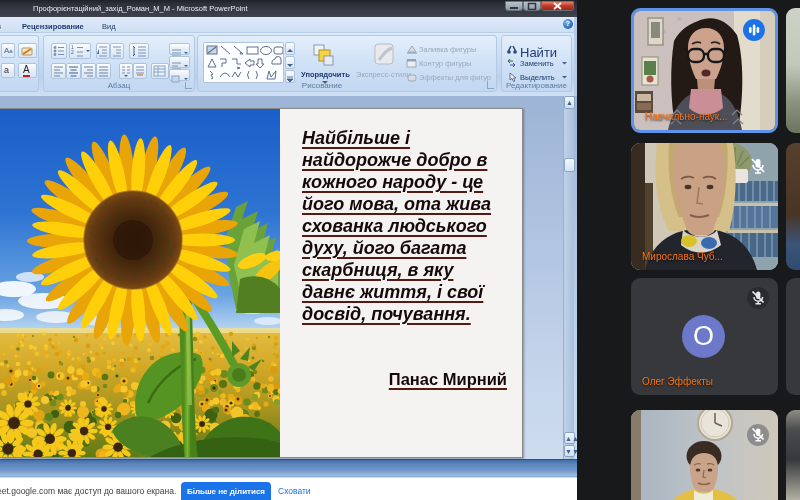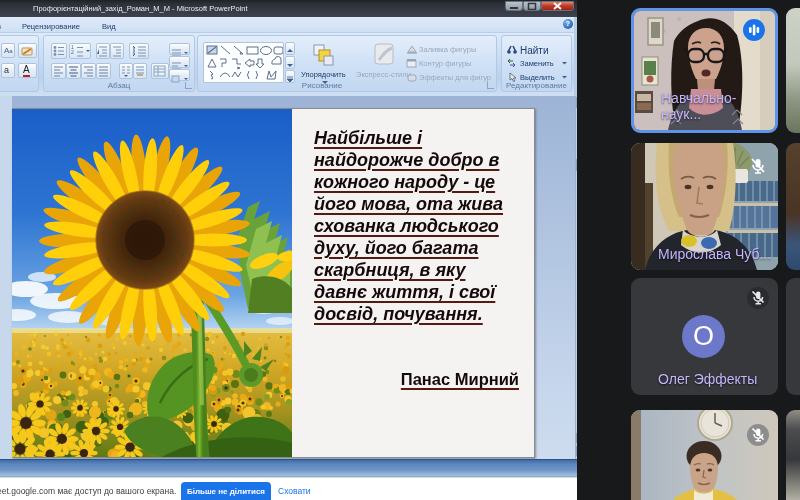--- a/index.html
+++ b/index.html
@@ -23,21 +23,21 @@
   #ribbon { position:absolute; left:0; top:33px; width:577px; height:63px;
     background:linear-gradient(#dceafb 0%, #c8dcf4 40%, #bad1ee 70%, #cfe0f4 100%); }
   .rgroup { position:absolute; top:2px; height:57px; border:1px solid #b4c8e2; border-radius:3px;
     background:linear-gradient(#e3eefb,#ccdff5 60%,#c2d7f0); }
   .rlabel { position:absolute; bottom:1px; width:100%; text-align:center; font-size:8px; color:#5d7ba3; }
   .rbtn { position:absolute; background:linear-gradient(#fdfeff,#e6eef8 50%,#d8e6f4); border:1px solid #aec3de; border-radius:2px; }
   .gicon { position:absolute; font-size:9px; color:#44618e; }
   .rtxt { position:absolute; font-size:9px; color:#1e3c6e; white-space:nowrap; }
   .rtxtg { position:absolute; font-size:9px; color:#9aa8bc; white-space:nowrap; }
 
-  #editarea { position:absolute; left:12px; top:96px; width:577px; height:363px;
+  #editarea { position:absolute; left:0; top:96px; width:577px; height:363px;
     background:linear-gradient(#9db4d6,#c6d6ec 80%,#cddcee); }
   #slide { position:absolute; left:0; top:12px; width:523px; height:350px; background:#f4f3f1;
     border:1px solid #8a8a8a; border-left:none; box-shadow:1px 1px 2px rgba(60,70,90,.5); }
   #photo { position:absolute; left:0; top:0; width:280px; height:348px; }
   #quote { position:absolute; left:302px; top:18px; width:215px; font-weight:bold; font-style:italic;
     font-size:18px; color:#160909; white-space:nowrap; }
   #quote div { display:block; height:22px; line-height:22px; }
   .ul { text-decoration:underline; text-decoration-color:#551a12; text-decoration-thickness:1.8px; text-underline-offset:3px; }
   #author { position:absolute; right:15px; top:261px; font-weight:bold; font-style:normal; font-size:16.5px; color:#160909; }
 
@@ -51,21 +51,21 @@
     background:linear-gradient(#3f6ca6 0%, #5d87bd 25%, #6e96c8 60%, #9dbcdf 90%, #87a9d2 100%); border-top:1px solid #2d5288; }
   #chromebar { position:absolute; left:0; top:477px; width:577px; height:23px; background:#ffffff; border-top:1px solid #d8d8d8; }
   #sharetext { position:absolute; left:-3px; top:8px; font-size:8.5px; color:#3c4043; }
   #sharebtn { position:absolute; left:181px; top:4px; width:90px; height:21px; background:#1a73e8; border-radius:4px;
     color:#fff; font-size:8px; font-weight:bold; text-align:center; line-height:20px; white-space:nowrap; }
   #hidebtn { position:absolute; left:278px; top:8px; font-size:8.5px; color:#1a73e8; }
 
   
   #sidebar { position:absolute; left:577px; top:0; width:223px; height:500px; background:#18191b; }
   .tile { position:absolute; left:54px; width:147px; border-radius:9px; overflow:hidden; background:#36383b; }
-  .tlabel { position:absolute; left:27px; bottom:8px; color:#c4b5fd; font-size:14px; text-shadow:0 1px 2px rgba(0,0,0,.7); }
+  .tlabel { position:absolute; left:11px; bottom:8px; color:#f97316; font-size:10px; text-shadow:0 1px 2px rgba(0,0,0,.7); }
   .micmute { position:absolute; right:9px; top:9px; width:22px; height:22px; border-radius:50%; background:rgba(32,33,36,.55); }
   .ptile { position:absolute; left:209px; width:14px; border-radius:9px 0 0 9px; overflow:hidden; background:#36383b; }
 </style>
 </head>
 <body>
 <div id="root">
 
   <div id="screen">
     <div id="titlebar">
       <div id="titletext">Профорієнтаційний_захід_Роман_М_М - Microsoft PowerPoint</div>
@@ -80,21 +80,21 @@
           </svg>
         </div>
       <div id="btncls" class="winbtn">
           <svg width="31" height="8">
             <path d="M12 1 L19 7 M19 1 L12 7" stroke="#fff" stroke-width="1.8"></path>
           </svg>
         </div>
     </div>
     <div id="tabrow">
       <div class="tab" style="left:-3px;">в</div>
-      <div class="tab" style="left:22px;">Рецензирование</div>
+      <div class="tab" style="left:22px;font-weight:bold;">Рецензирование</div>
       <div class="tab" style="left:102px;">Вид</div>
     </div>
     <div id="ribbon">
 
       <div class="rgroup" style="left:-60px; width:99px;">
         <div class="rbtn" style="left:60px; top:7px; width:14px; height:15px;">
             <span class="gicon" style="left:2px;top:2px;font-size:8px;">A<span style="font-size:6px;">a</span></span>
           </div>
         <div class="rbtn" style="left:77px; top:7px; width:19px; height:15px;"><svg width="17" height="13">
               <rect x="3" y="3" width="10" height="7" rx="1" fill="#f5e6c8" stroke="#b09a60"></rect>
@@ -228,21 +228,21 @@
             </svg></div>
         <div class="rbtn" style="left:87px; top:34px; width:10px; height:13px;"><svg width="8" height="11">
               <path d="M1 3 h6 M1 5 l3 3 l3 -3z" fill="#44618e" stroke="#44618e" stroke-width="0.8"></path>
             </svg></div>
         <div style="position:absolute; left:103px; top:6px; width:46px; height:42px;">
           <svg width="24" height="24" style="position:absolute;left:11px;top:1px;">
               <rect x="2" y="2" width="10" height="10" fill="#f0f4fa" stroke="#8898b0"></rect>
               <rect x="7" y="7" width="11" height="11" fill="#f5d442" stroke="#b09020"></rect>
               <rect x="12" y="13" width="9" height="9" fill="#e8ecf2" stroke="#8898b0"></rect>
             </svg>
-          <div class="rtxt" style="left:0px; top:28px; font-size:7.5px;">Упорядочить</div>
+          <div class="rtxt" style="left:0px; top:28px; font-size:7.5px;font-weight:bold;">Упорядочить</div>
           <svg width="8" height="5" style="position:absolute;left:20px;top:38px;">
               <path d="M1 1 l3 3 l3 -3z" fill="#44618e"></path>
             </svg>
         </div>
         <div style="position:absolute; left:158px; top:6px; width:60px; height:42px;">
           <svg width="26" height="26" style="position:absolute;left:16px;top:0px;">
               <rect x="3" y="2" width="18" height="20" rx="3" fill="#e8eaee" stroke="#b8bcc4"></rect>
               <path d="M7 18 Q14 8 20 6" stroke="#c0c4cc" stroke-width="3" fill="none"></path>
             </svg>
           <div class="rtxtg" style="left:0px; top:28px; font-size:7.5px;">Экспресс-стили</div>
@@ -266,21 +266,21 @@
         <div style="position:absolute; right:2px; bottom:2px; width:7px; height:7px; border-left:1px solid #8aa4c4; border-bottom:1px solid #8aa4c4;"></div>
       </div>
 
       <div class="rgroup" style="left:501px; width:71px;">
         <div class="rlabel">Редактирование</div>
         <svg width="12" height="10" style="position:absolute;left:4px;top:8px;">
             <path d="M2 8 L5 2 M7 2 L10 8" stroke="#2a4a7a" stroke-width="1.6"></path>
             <circle cx="3" cy="8" r="1.8" fill="#2a4a7a"></circle>
             <circle cx="9" cy="8" r="1.8" fill="#2a4a7a"></circle>
           </svg>
-        <div class="rtxt" style="left:18px; top:9px; font-size:10px;">Найти</div>
+        <div class="rtxt" style="left:18px; top:9px; font-size:13px;">Найти</div>
         <svg width="12" height="10" style="position:absolute;left:4px;top:22px;">
             <path d="M2 3 h5 M2 3 l2 -2 M2 3 l2 2" stroke="#2a6a2a"></path>
             <path d="M9 7 h-5 M9 7 l-2 -2 M9 7 l-2 2" stroke="#4a4ac0"></path>
           </svg>
         <div class="rtxt" style="left:18px; top:23px; font-size:7.5px;">Заменить</div>
         <svg width="8" height="5" style="position:absolute;right:2px;top:25px;">
             <path d="M1 1 l2.5 2.5 l2.5 -2.5z" fill="#44618e"></path>
           </svg>
         <svg width="12" height="10" style="position:absolute;left:4px;top:36px;">
             <path d="M4 1 L4 8 L6 6.5 L7.5 9.5 L8.8 9 L7.5 6 L10 6 Z" fill="#eceef2" stroke="#505868" stroke-width="0.8"></path>

